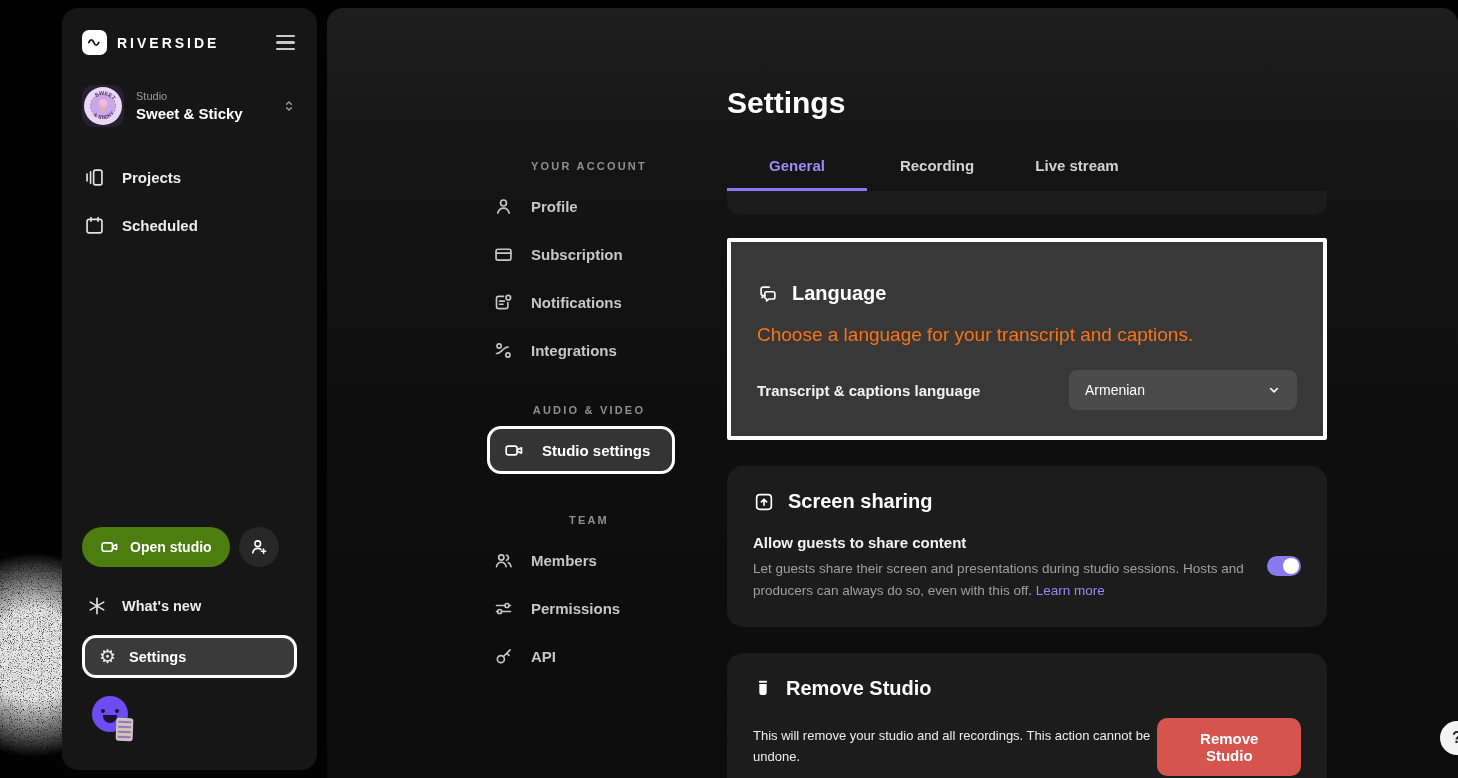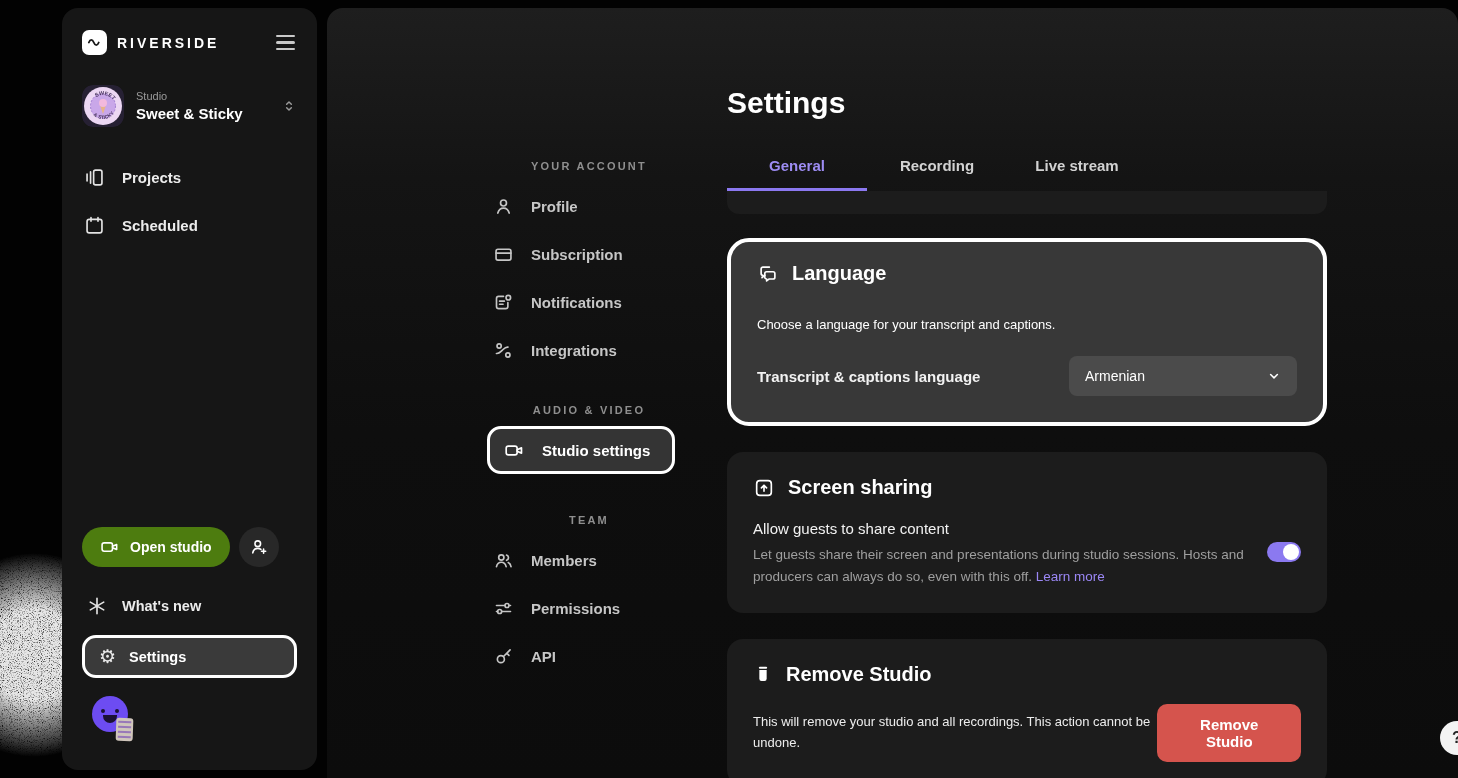--- a/index.html
+++ b/index.html
@@ -78,35 +78,35 @@
   .content { position:absolute; left:400px; top:0; width:600px; }
   .page-title { color:#fff; font-size:30px; font-weight:800; margin-top:78px; }
 
   .tabs { display:flex; margin-top:25px; }
   .tab { width:140px; text-align:center; font-size:15px; font-weight:bold; color:#d2d2d2;
     padding:12px 0 14px 0; cursor:pointer; border-bottom:3px solid transparent; }
   .tab.active { color:#9d8cf3; border-bottom-color:#8b78f0; }
 
   .partial-card { height:23px; background:#1c1c1c; border-radius:0 0 12px 12px; }
 
-  .hl-card { margin-top:24px; border:4px solid #fff; border-radius:22px; background:#383838;
-    padding:20px 26px 26px 26px; }
+  .hl-card { margin-top:24px; border:4px solid #fff; border-radius:2px; background:#383838;
+    padding:40px 26px 26px 26px; }
   .card-head { display:flex; align-items:center; gap:13px; }
   .card-title { color:#fff; font-size:20px; font-weight:800; }
-  .hl-desc { color:#ffffff; font-size:13px; margin-top:32px; }
+  .hl-desc { color:#f97316; font-size:19px; margin-top:19px; }
   .lang-row { display:flex; align-items:center; justify-content:space-between; margin-top:24px; }
   .lang-label { color:#f2f2f2; font-size:15px; font-weight:bold; }
   .select { width:228px; height:40px; background:#4b4b4b; border-radius:8px; display:flex;
     align-items:center; justify-content:space-between; padding:0 14px 0 16px; cursor:pointer;gap:11px; }
   .select-value { color:#fff; font-size:14px; }
 
   .card { margin-top:26px; background:#1c1c1c; border-radius:16px; padding:24px 26px; }
   .setting-row { display:flex; align-items:flex-start; justify-content:space-between; margin-top:21px; }
   .setting-text { width:575px; }
-  .setting-label { color:#f2f2f2; font-size:15px; font-weight:normal; }
+  .setting-label { color:#f2f2f2; font-size:15px; font-weight:bold; }
   .setting-desc { color:#9f9f9f; font-size:13.5px; line-height:1.65; margin-top:7px; max-width:570px; }
   .link { color:#9b87f5; cursor:pointer; }
   .toggle { width:34px; height:20px; border-radius:10px; background:#8b79f0; position:relative;
     margin-top:22px; cursor:pointer; flex:none; }
   .toggle .knob { position:absolute; right:2px; top:2px; width:16px; height:16px; border-radius:50%; background:#fff; }
 
   .remove-row { display:flex; align-items:center; justify-content:space-between; margin-top:18px; }
   .remove-text { color:#ededed; font-size:13px; line-height:1.55; width:435px; }
   .danger-btn { background:#d5544d; color:#fff; font-size:15px; font-weight:bold; border:none;
     border-radius:10px; padding:12px 21px; cursor:pointer; }

